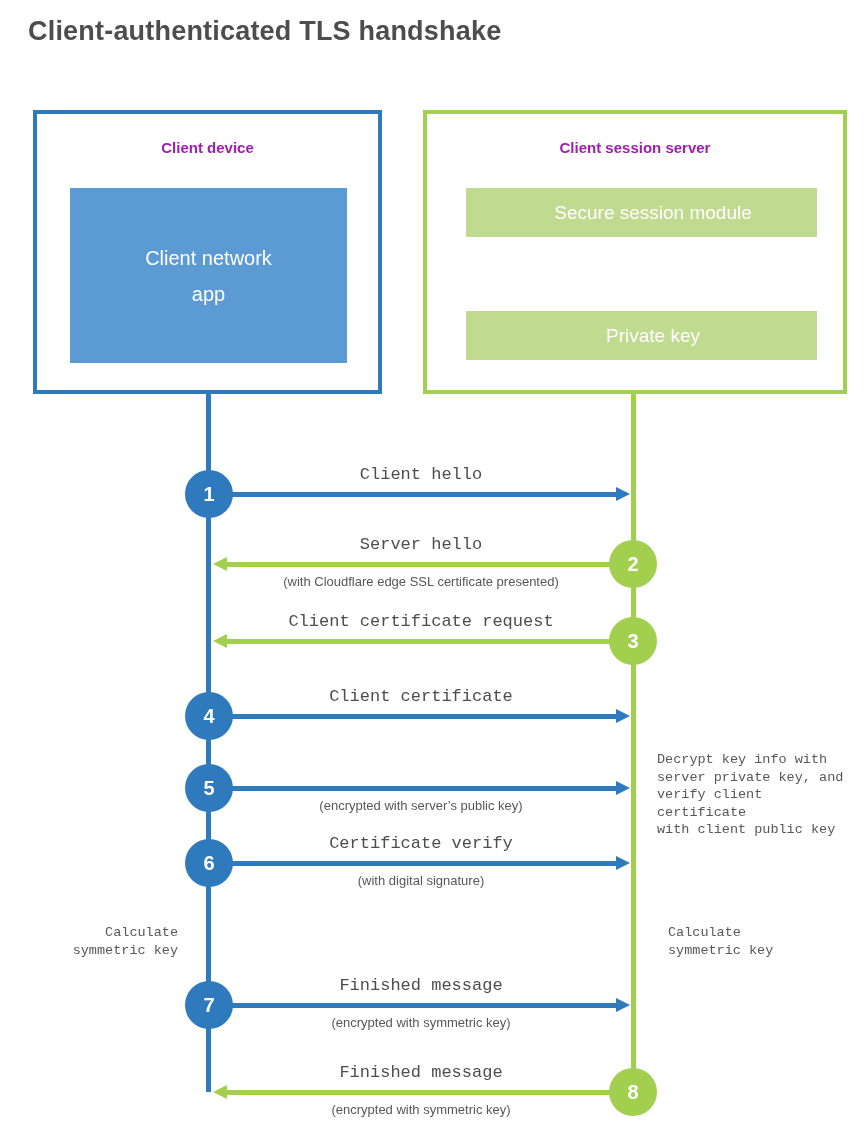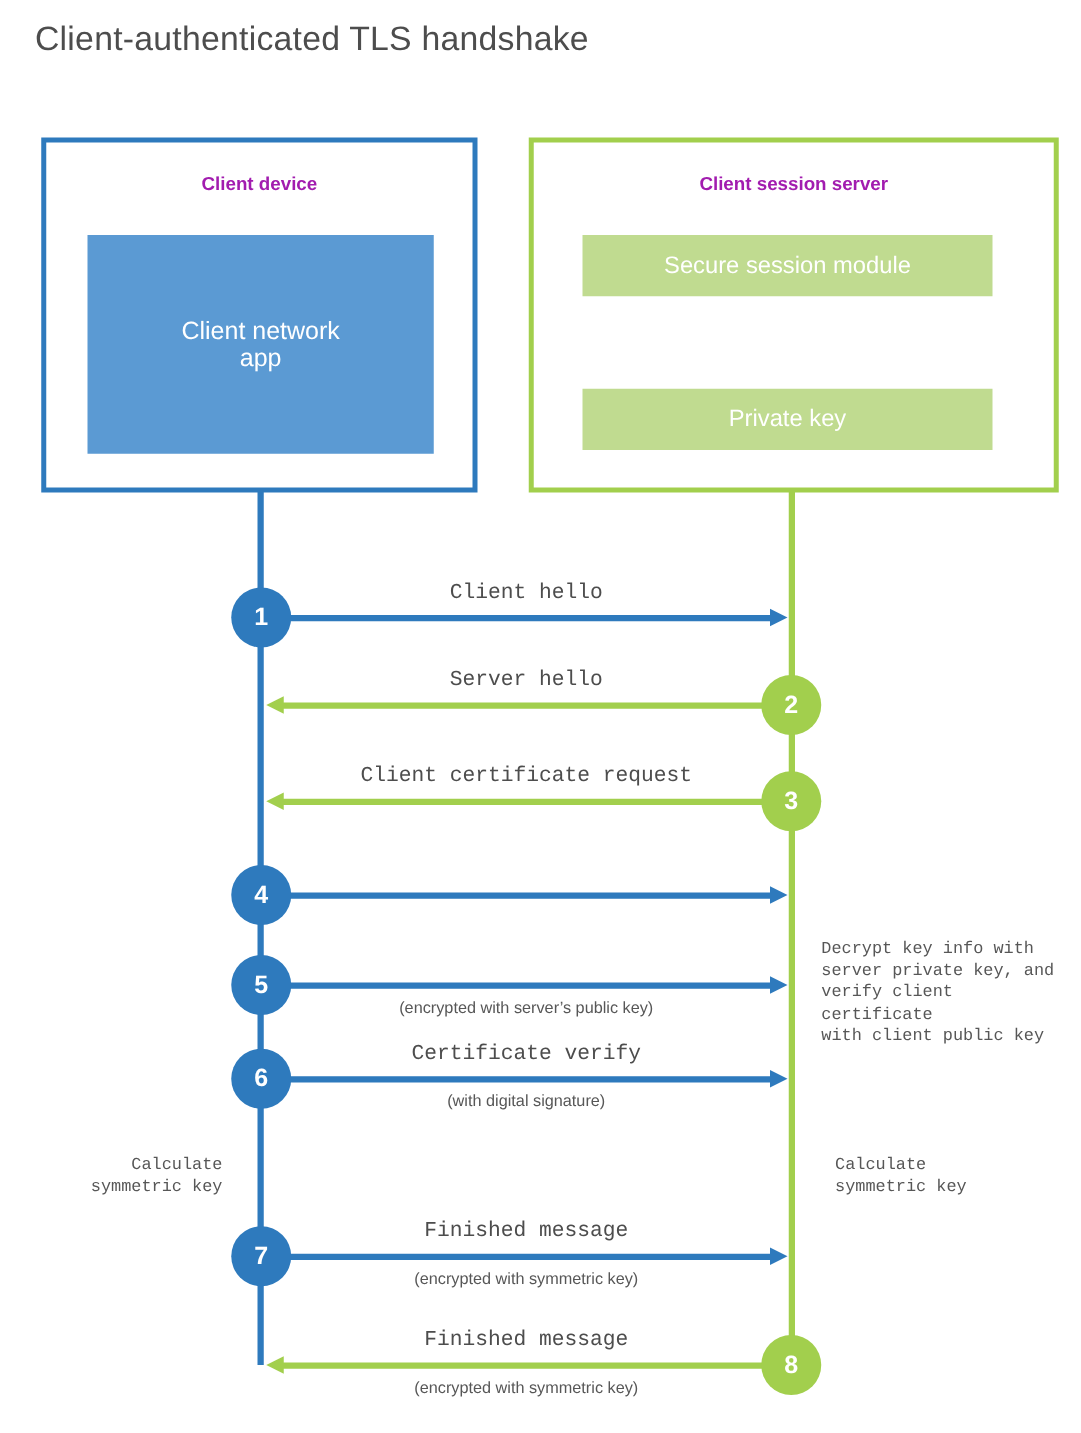--- a/index.html
+++ b/index.html
@@ -1,41 +1,41 @@
 <!DOCTYPE html>
 <html><head>
 <meta charset="utf-8">
 <style>
   html,body{margin:0;padding:0;background:#ffffff;}
   .canvas{
     position:relative;width:865px;height:1146px;background:#ffffff;
     font-family:"Liberation Sans","DejaVu Sans",sans-serif;overflow:hidden;
   }
   .page-title{
-    position:absolute;left:28px;top:16px;font-size:27px;font-weight:400;
+    position:absolute;left:28px;top:16px;font-size:27px;font-weight:700;
     color:#4d4d4d;letter-spacing:.2px;
   }
   
   .box{position:absolute;top:110px;height:284px;background:#fff;box-sizing:border-box;}
   .client-box{left:33px;width:349px;border:4px solid #2e7abd;}
   .server-box{left:423px;width:424px;border:4px solid #a2cf4d;}
   .box-heading{
     position:absolute;top:139px;font-size:15px;font-weight:bold;color:#a21caf;
     text-align:center;
   }
   .client-heading{left:33px;width:349px;}
   .server-heading{left:423px;width:424px;}
   .inner-app{
     position:absolute;left:70px;top:188px;width:277px;height:175px;background:#5b9ad3;
     color:#ffffff;font-size:20px;display:flex;align-items:center;justify-content:center;
-    text-align:center;white-space:pre-line;line-height:22px;
+    text-align:center;white-space:pre-line;line-height:36px;
   }
   .bar{
     position:absolute;left:466px;width:328px;height:49px;background:#c0db90;
-    color:#ffffff;font-size:19px;display:flex;align-items:center;justify-content:center;
+    color:#ffffff;font-size:19px;display:flex;align-items:center;justify-content:center;padding-left:23px;
   }
   .bar1{top:188px;} .bar2{top:250px;} .bar3{top:311px;}
   
   .lifeline{position:absolute;width:5px;top:392px;}
   .client-line{left:206px;height:700px;background:#2e7abd;}
   .server-line{left:631px;height:677px;background:#a2cf4d;}
   
   .circle{
     position:absolute;width:48px;height:48px;border-radius:50%;
     color:#ffffff;font-size:20px;font-weight:bold;
@@ -91,26 +91,28 @@
 
   <div class="lifeline client-line"></div>
   <div class="lifeline server-line"></div>
 
   <div class="lane-label" style="top:464px">Client hello</div>
   <div class="arrow right" style="top:492px"></div>
   <div class="circle blue" style="top:470px">1</div>
 
   <div class="lane-label" style="top:534px">Server hello</div>
   <div class="arrow left" style="top:562px"></div>
+  <div class="lane-sub" style="top:573px">(with Cloudflare edge SSL certificate presented)</div>
   <div class="circle green" style="top:540px">2</div>
 
   <div class="lane-label" style="top:611px">Client certificate request</div>
   <div class="arrow left" style="top:639px"></div>
   <div class="circle green" style="top:617px">3</div>
 
+  <div class="lane-label" style="top:686px">Client certificate</div>
   <div class="arrow right" style="top:714px"></div>
   <div class="circle blue" style="top:692px">4</div>
 
   <div class="arrow right" style="top:786px"></div>
   <div class="lane-sub" style="top:797px">(encrypted with server’s public key)</div>
   <div class="circle blue" style="top:764px">5</div>
 
   <div class="lane-label" style="top:833px">Certificate verify</div>
   <div class="arrow right" style="top:861px"></div>
   <div class="lane-sub" style="top:872px">(with digital signature)</div>

